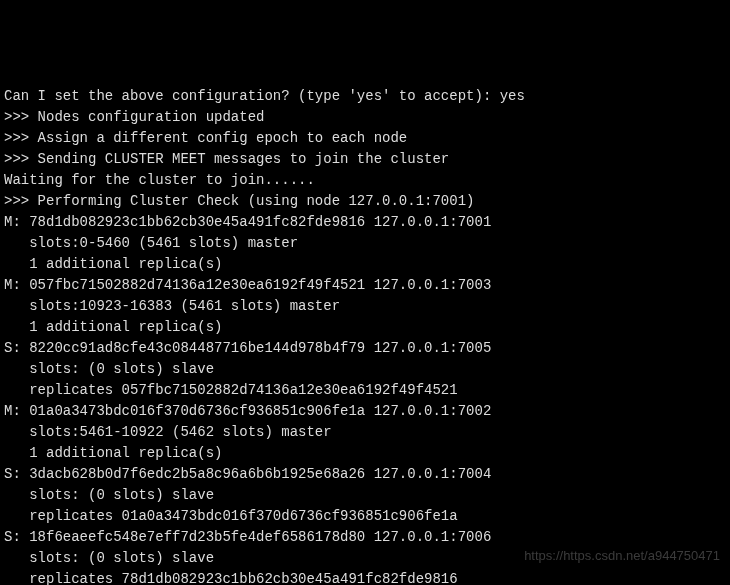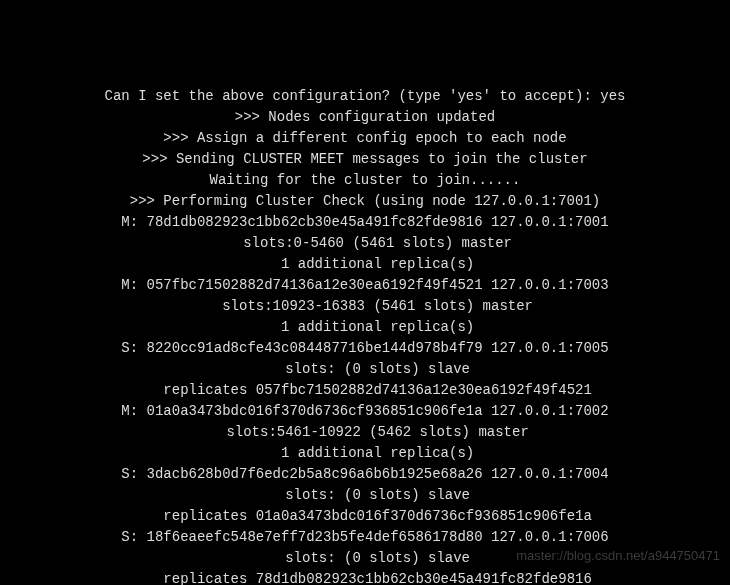--- a/index.html
+++ b/index.html
@@ -9,34 +9,34 @@
       font-family: "Consolas", "Courier New", monospace;
       font-size: 14px;
       line-height: 1.5;
       width: 730px;
       height: 585px;
       overflow: hidden;
       padding: 2px 4px;
       white-space: pre;
       position: relative;
     }
-    .line { display: block; text-align: center; }
+    .line { display: block; }
     .watermark {
       position: absolute;
       bottom: 20px;
       right: 10px;
       color: #555;
       font-family: sans-serif;
       font-size: 13px;
       opacity: 0.7;
     }
   </style>
 </head>
 <body>
 
 
 
 <div id="terminal"><span class="line">Can I set the above configuration? (type 'yes' to accept): yes</span><span class="line">&gt;&gt;&gt; Nodes configuration updated</span><span class="line">&gt;&gt;&gt; Assign a different config epoch to each node</span><span class="line">&gt;&gt;&gt; Sending CLUSTER MEET messages to join the cluster</span><span class="line">Waiting for the cluster to join......</span><span class="line">&gt;&gt;&gt; Performing Cluster Check (using node 127.0.0.1:7001)</span><span class="line">M: 78d1db082923c1bb62cb30e45a491fc82fde9816 127.0.0.1:7001</span><span class="line">   slots:0-5460 (5461 slots) master</span><span class="line">   1 additional replica(s)</span><span class="line">M: 057fbc71502882d74136a12e30ea6192f49f4521 127.0.0.1:7003</span><span class="line">   slots:10923-16383 (5461 slots) master</span><span class="line">   1 additional replica(s)</span><span class="line">S: 8220cc91ad8cfe43c084487716be144d978b4f79 127.0.0.1:7005</span><span class="line">   slots: (0 slots) slave</span><span class="line">   replicates 057fbc71502882d74136a12e30ea6192f49f4521</span><span class="line">M: 01a0a3473bdc016f370d6736cf936851c906fe1a 127.0.0.1:7002</span><span class="line">   slots:5461-10922 (5462 slots) master</span><span class="line">   1 additional replica(s)</span><span class="line">S: 3dacb628b0d7f6edc2b5a8c96a6b6b1925e68a26 127.0.0.1:7004</span><span class="line">   slots: (0 slots) slave</span><span class="line">   replicates 01a0a3473bdc016f370d6736cf936851c906fe1a</span><span class="line">S: 18f6eaeefc548e7eff7d23b5fe4def6586178d80 127.0.0.1:7006</span><span class="line">   slots: (0 slots) slave</span><span class="line">   replicates 78d1db082923c1bb62cb30e45a491fc82fde9816</span></div>
 
-<div class="watermark">master://blog.csdn.net/a944750471</div>
+<div class="watermark">https://https.csdn.net/a944750471</div>
 
 
 
 
 </body></html>

